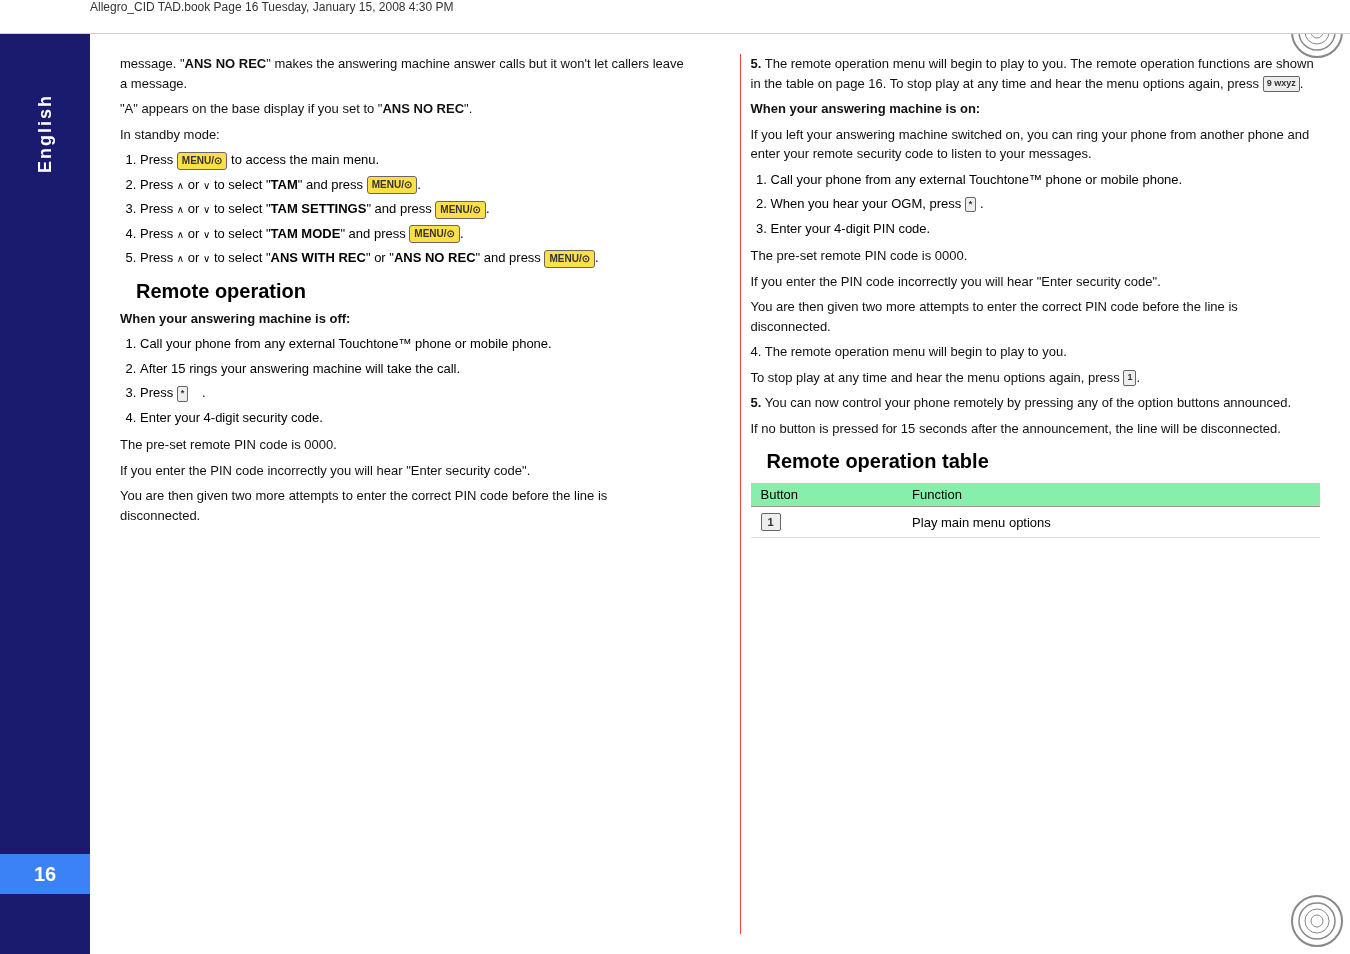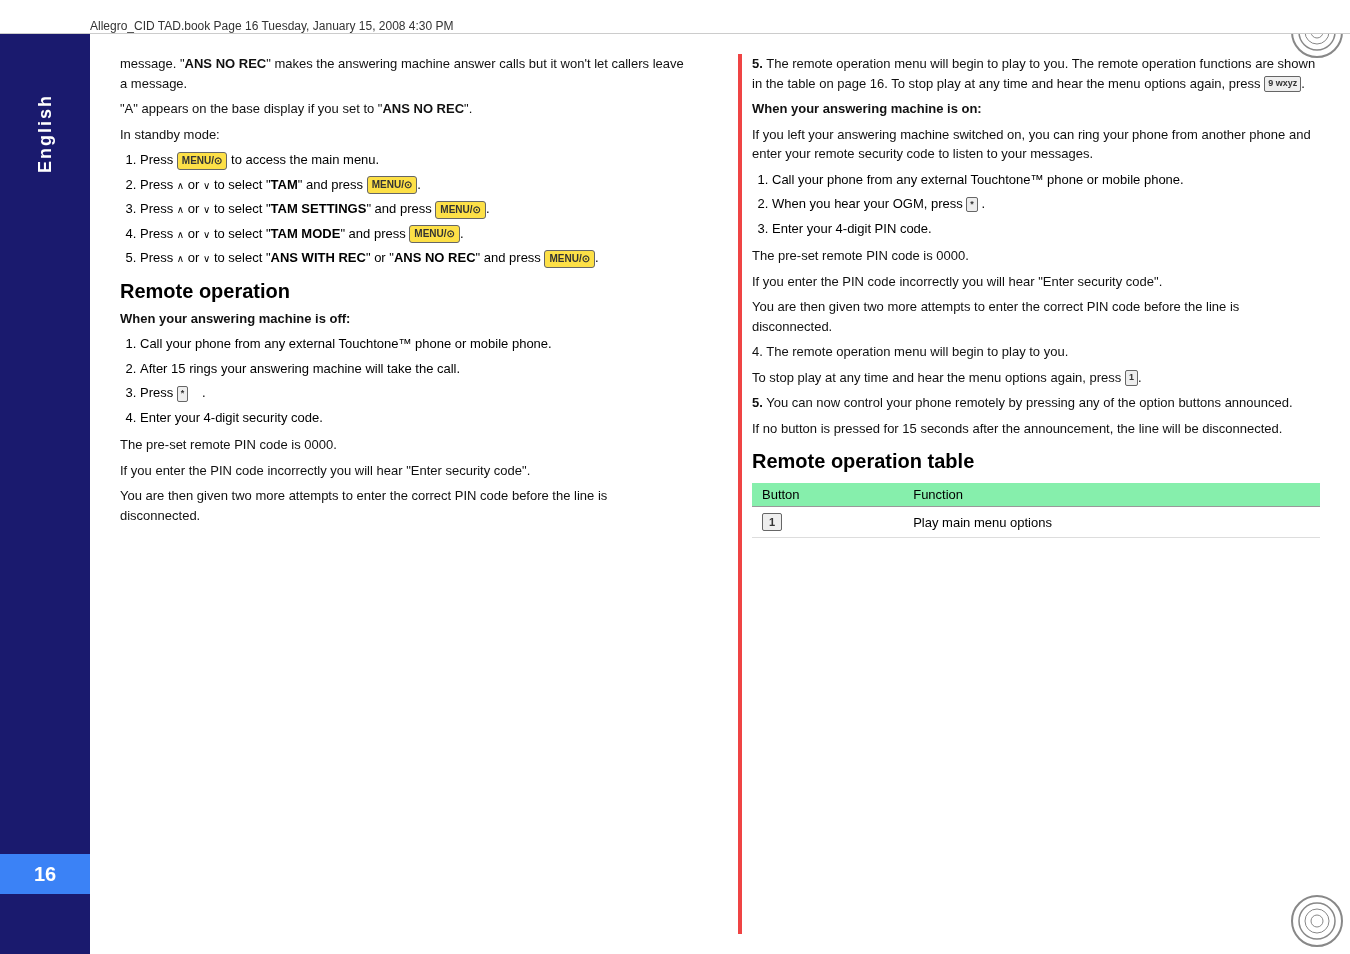--- a/index.html
+++ b/index.html
@@ -27,21 +27,21 @@
     
     .header-bar {
       position: absolute;
       top: 0;
       left: 0;
       right: 0;
       height: 34px;
       background: #fff;
       border-bottom: 1px solid #ccc;
       display: flex;
-      align-items: flex-end;
+      align-items: flex-start;
       padding-left: 90px;
       font-size: 12px;
       color: #333;
     }
 
     
     .left-sidebar {
       position: absolute;
       top: 34px;
       left: 0;
@@ -92,21 +92,21 @@
     }
 
     .left-column {
       flex: 1;
       padding-right: 20px;
     }
 
     .right-column {
       flex: 1;
       padding-left: 10px;
-      border-left: 4px solid #ef4444;
+      border-left: 1px solid #ef4444;
     }
 
     
     p {
       margin-bottom: 6px;
       line-height: 1.5;
       font-size: 13px;
       color: #111;
     }
 
@@ -120,21 +120,21 @@
 
     ol li {
       margin-bottom: 5px;
       line-height: 1.5;
       font-size: 13px;
     }
 
     h2 {
       font-size: 20px;
       font-weight: bold;
-      margin: 12px 0 6px 0;
+      margin: 12px 0 6px 16px;
       color: #000;
     }
 
     
     .btn-img {
       display: inline-block;
       border: 1px solid #666;
       border-radius: 3px;
       padding: 1px 4px;
       font-size: 10px;

